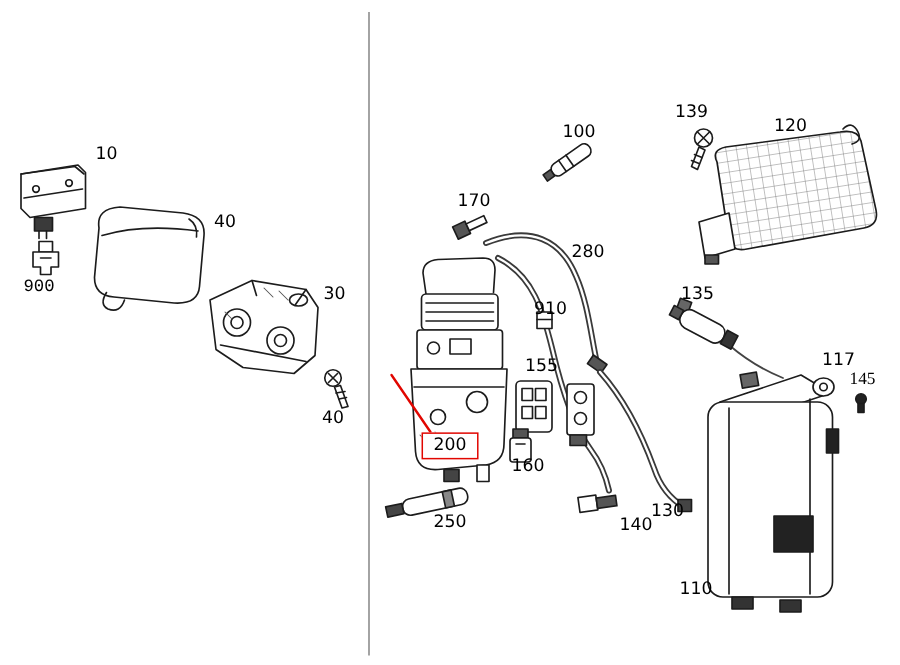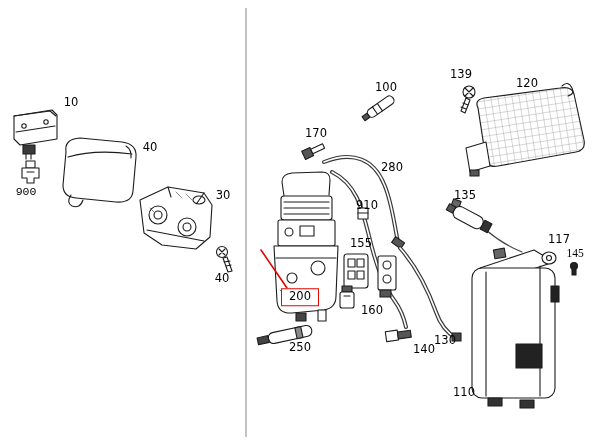--- a/index.html
+++ b/index.html
@@ -229,20 +229,20 @@
       <div class="part-label" style="left: 386px; top: 88px;">100</div>
       <div class="part-label" style="left: 461px; top: 75px;">139</div>
       <div class="part-label" style="left: 527px; top: 84px;">120</div>
       <div class="part-label" style="left: 392px; top: 168px;">280</div>
       <div class="part-label" style="left: 367px; top: 206px;">910</div>
       <div class="part-label" style="left: 361px; top: 244px;">155</div>
       <div class="part-label" style="left: 465px; top: 196px;">135</div>
       <div class="part-label" style="left: 559px; top: 240px;">117</div>
       <div class="part-label" style="left: 575px; top: 254px; font-family: Liberation Serif, serif;">145</div>
       <div class="part-label selected" style="left: 300px; top: 297px;">200</div>
-      <div class="part-label" style="left: 352px; top: 311px; margin-left: 20px;">160</div>
+      <div class="part-label" style="left: 352px; top: 311px;">160</div>
       <div class="part-label" style="left: 445px; top: 324px; margin-top: 17px;">130</div>
       <div class="part-label" style="left: 300px; top: 348px;">250</div>
       <div class="part-label" style="left: 424px; top: 350px;">140</div>
       <div class="part-label" style="left: 464px; top: 393px;">110</div>
     </div>
 
 </div>
 
 </body></html>

